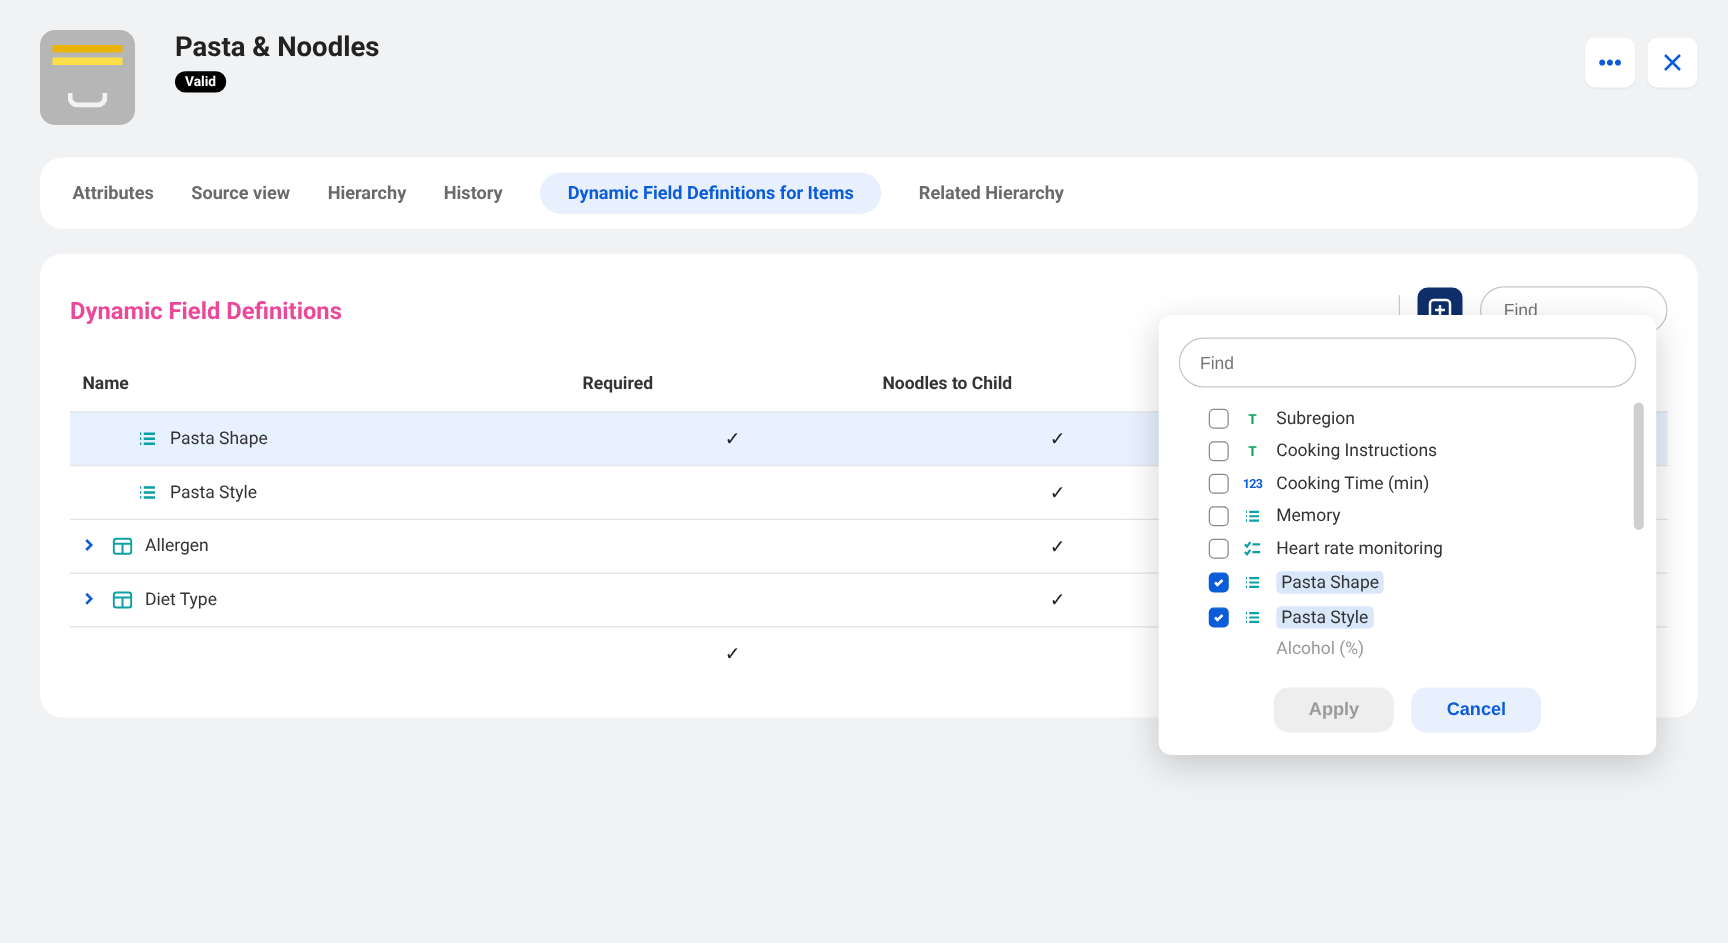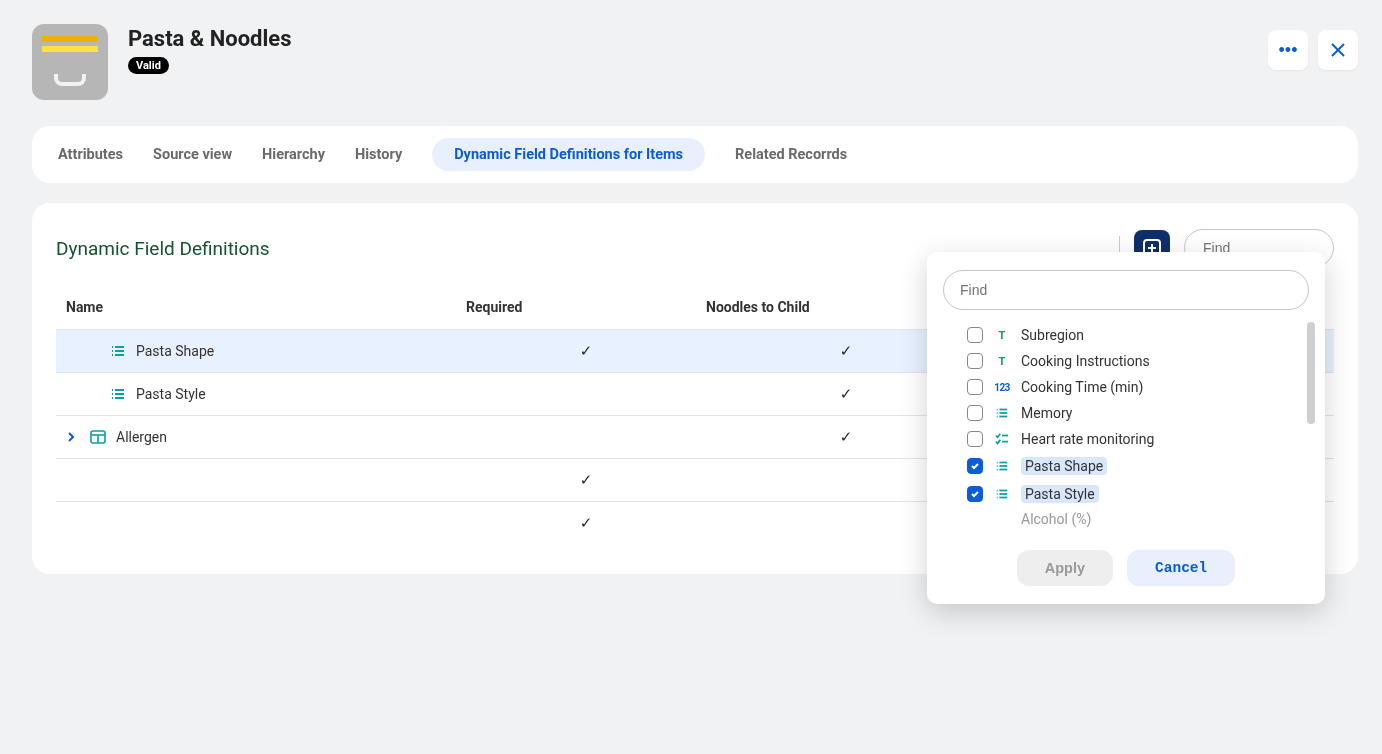--- a/index.html
+++ b/index.html
@@ -17,21 +17,21 @@
 
   
   .header-row {
     display: flex;
     justify-content: space-between;
     align-items: flex-start;
   }
   .title-block {
     display: flex;
     align-items: flex-start;
-    gap: 20px;
+    gap: 32px;
   }
   .cat-icon {
     width: 76px; height: 76px;
     background: #b6b6b6;
     border-radius: 12px;
     position: relative;
     overflow: hidden;
   }
   .cat-icon::before {
     content: "";
@@ -114,22 +114,22 @@
     position: relative;
   }
   .panel-head {
     display: flex;
     justify-content: space-between;
     align-items: center;
     margin-bottom: 22px;
   }
   .panel-head h2 {
     font-size: 19px;
-    font-weight: 400;
-    color: #14532d;
+    font-weight: 700;
+    color: #ec4899;
   }
   .panel-tools {
     display: flex;
     align-items: center;
     gap: 14px;
   }
   .divider-v { width: 1px; height: 24px; background: #ccc; }
   .add-btn {
     width: 36px; height: 36px;
     background: #0f2f6b;
@@ -254,21 +254,21 @@
   }
   .btn {
     border: none;
     border-radius: 12px;
     padding: 10px 28px;
     font-size: 14.5px;
     font-weight: 600;
     cursor: pointer;
   }
   .btn-apply { background: #eeeeee; color: #9a9a9a; }
-  .btn-cancel { background: #e8f0fe; color: #0b5cd8; font-family: Liberation Mono, monospace; }
+  .btn-cancel { background: #e8f0fe; color: #0b5cd8; }
 
   .greyed { color:#999; }
 </style>
 </head>
 <body>
 
 <div class="page-wrap">
   <div class="header-row">
     <div class="title-block">
       <div class="cat-icon">
@@ -291,21 +291,21 @@
       </button>
     </div>
   </div>
 
   <div class="tabs-bar">
     <div class="tab-item">Attributes</div>
     <div class="tab-item">Source view</div>
     <div class="tab-item">Hierarchy</div>
     <div class="tab-item">History</div>
     <div class="tab-item active">Dynamic Field Definitions for Items</div>
-    <div class="tab-item">Related Recorrds</div>
+    <div class="tab-item">Related Hierarchy</div>
   </div>
 
   <div class="panel">
     <div class="panel-head">
       <h2>Dynamic Field Definitions</h2>
       <div class="panel-tools">
         <div class="divider-v"></div>
         <button class="add-btn">
           <svg width="20" height="20" viewBox="0 0 20 20" fill="none" stroke="#fff" stroke-width="2">
               <rect x="2" y="2" width="16" height="16" rx="3"></rect>
@@ -377,20 +377,35 @@
                 <line x1="8" y1="6" x2="8" y2="14"></line>
               </svg>
           </span>
           <span>Allergen</span>
         </div>
         <div></div>
         <div class="check-mark">✓</div>
       </div>
 
       <div class="tbl-row">
+        <div class="name-cell">
+          <span class="chev">
+            <svg width="10" height="10" viewBox="0 0 10 10" fill="none" stroke="#0b5cd8" stroke-width="2">
+                <polyline points="3,1 7,5 3,9"></polyline>
+              </svg>
+          </span>
+          <span class="type-ico">
+            <svg width="16" height="16" viewBox="0 0 16 16" fill="none" stroke="#0aa0a6" stroke-width="1.6">
+                <rect x="1" y="2" width="14" height="12" rx="2"></rect>
+                <line x1="1" y1="6" x2="15" y2="6"></line>
+                <line x1="8" y1="6" x2="8" y2="14"></line>
+              </svg>
+          </span>
+          <span>Diet Type</span>
+        </div>
         <div></div>
         <div class="check-mark">✓</div>
       </div>
 
       <div class="tbl-row">
         <div></div>
         <div class="check-mark">✓</div>
       </div>
 
     </div>

